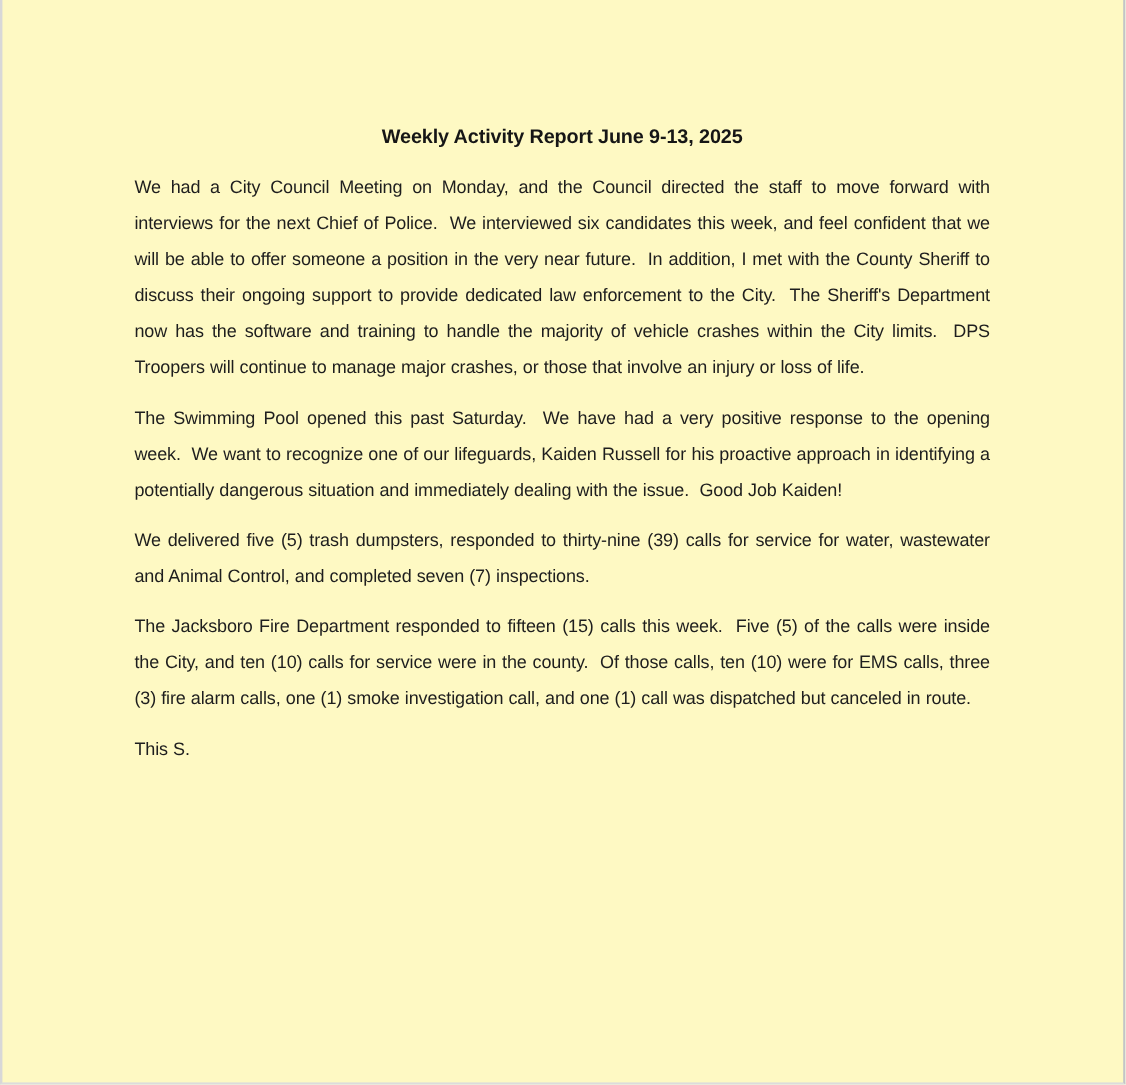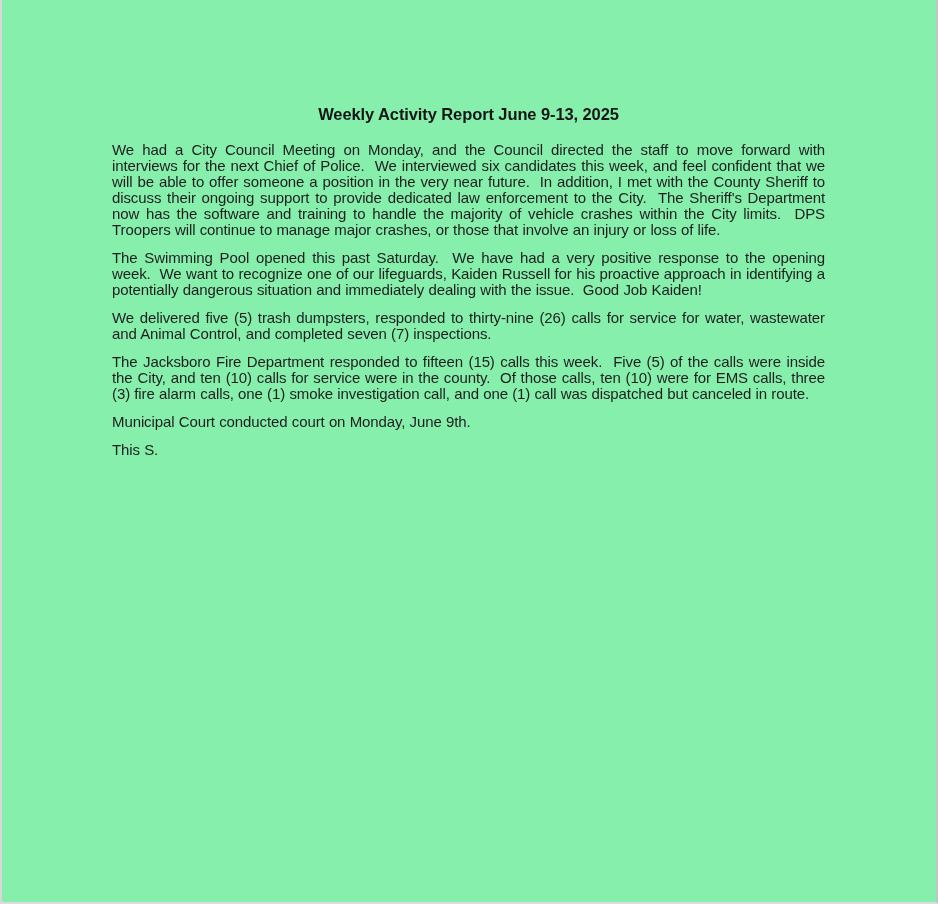--- a/index.html
+++ b/index.html
@@ -5,63 +5,62 @@
   html, body {
     margin: 0;
     padding: 0;
     background: #ffffff;
   }
   .page {
     position: relative;
     width: 938px;
     height: 904px;
     box-sizing: border-box;
-    background: #86efac;
+    background: #fef9c3;
     border-left: 2px solid #d8d8d8;
     border-right: 2px solid #c2c5c7;
     border-bottom: 2px solid #dcdcdc;
     padding: 102px 111px 0 110px;
     overflow: hidden;
     font-family: "Liberation Sans", "DejaVu Sans", sans-serif;
     color: #1e1e1e;
   }
   .title {
     margin: 0 0 16px 0;
     font-size: 16.5px;
     font-weight: bold;
     line-height: 24px;
     text-align: center;
     letter-spacing: -0.1px;
     color: #161616;
   }
   .para {
     margin: 0 0 12px 0;
     font-size: 15px;
-    line-height: 16px;
+    line-height: 30px;
     text-align: justify;
     letter-spacing: -0.1px;
     word-spacing: 0.2px;
   }
   .para:last-child {
     margin-bottom: 0;
   }
 </style>
 </head>
 <body>
 
 <div class="page">
   <h1 class="title">Weekly Activity Report June 9-13, 2025</h1>
 
   <p class="para">We had a City Council Meeting on Monday, and the Council directed the staff to move forward with interviews for the next Chief of Police.&nbsp; We interviewed six candidates this week, and feel confident that we will be able to offer someone a position in the very near future.&nbsp; In addition, I met with the County Sheriff to discuss their ongoing support to provide dedicated law enforcement to the City.&nbsp; The Sheriff's Department now has the software and training to handle the majority of vehicle crashes within the City limits.&nbsp; DPS Troopers will continue to manage major crashes, or those that involve an injury or loss of life.</p>
 
   <p class="para">The Swimming Pool opened this past Saturday.&nbsp; We have had a very positive response to the opening week.&nbsp; We want to recognize one of our lifeguards, Kaiden Russell for his proactive approach in identifying a potentially dangerous situation and immediately dealing with the issue.&nbsp; Good Job Kaiden!</p>
 
 
-  <p class="para">We delivered five (5) trash dumpsters, responded to thirty-nine (26) calls for service for water, wastewater and Animal Control, and completed seven (7) inspections.</p>
+  <p class="para">We delivered five (5) trash dumpsters, responded to thirty-nine (39) calls for service for water, wastewater and Animal Control, and completed seven (7) inspections.</p>
 
   <p class="para">The Jacksboro Fire Department responded to fifteen (15) calls this week.&nbsp; Five (5) of the calls were inside the City, and ten (10) calls for service were in the county.&nbsp; Of those calls, ten (10) were for EMS calls, three (3) fire alarm calls, one (1) smoke investigation call, and one (1) call was dispatched but canceled in route.</p>
 
-  <p class="para">Municipal Court conducted court on Monday, June 9th.</p>
 
 
 
   <p class="para">This S.</p>
 </div>
 
 </body></html>

